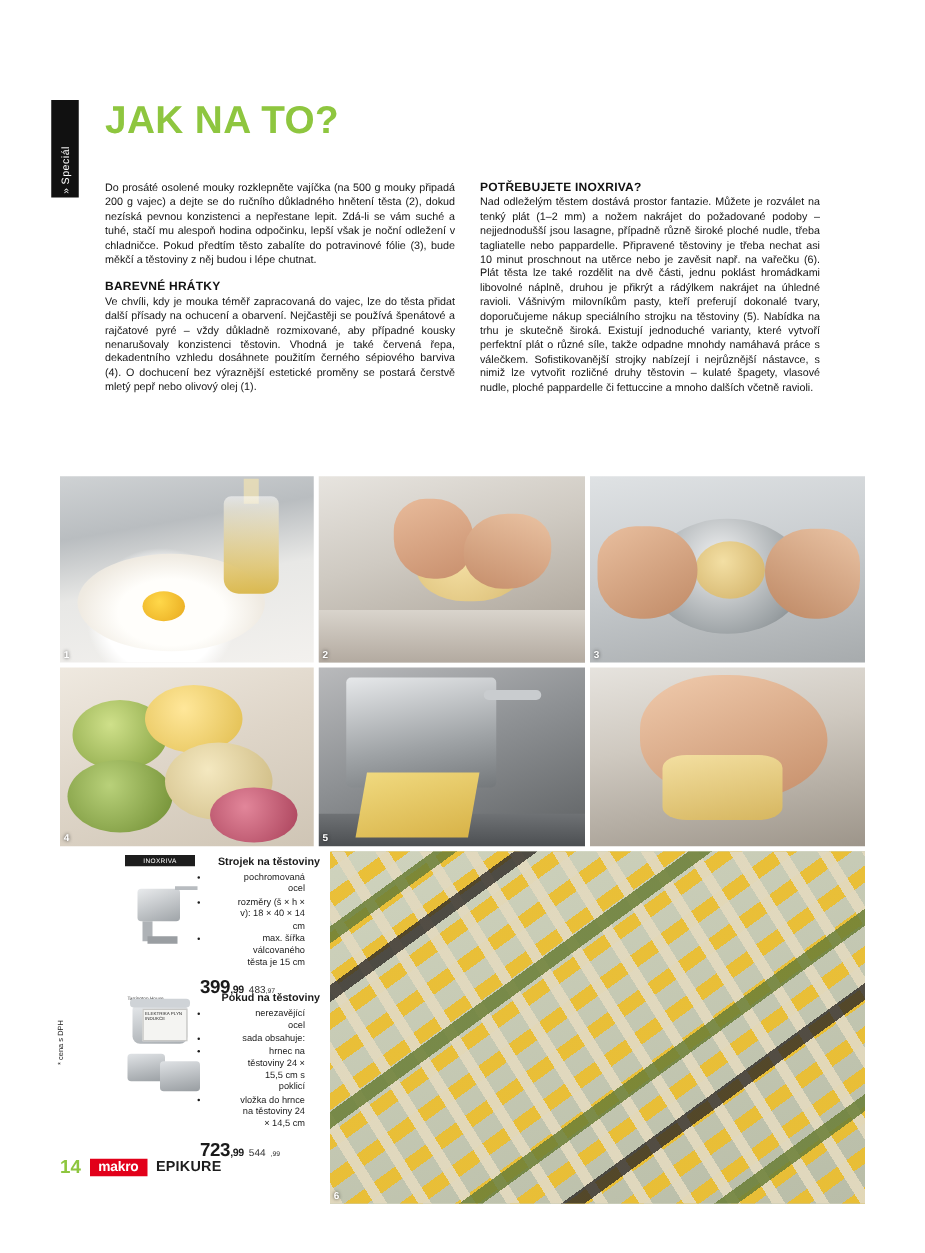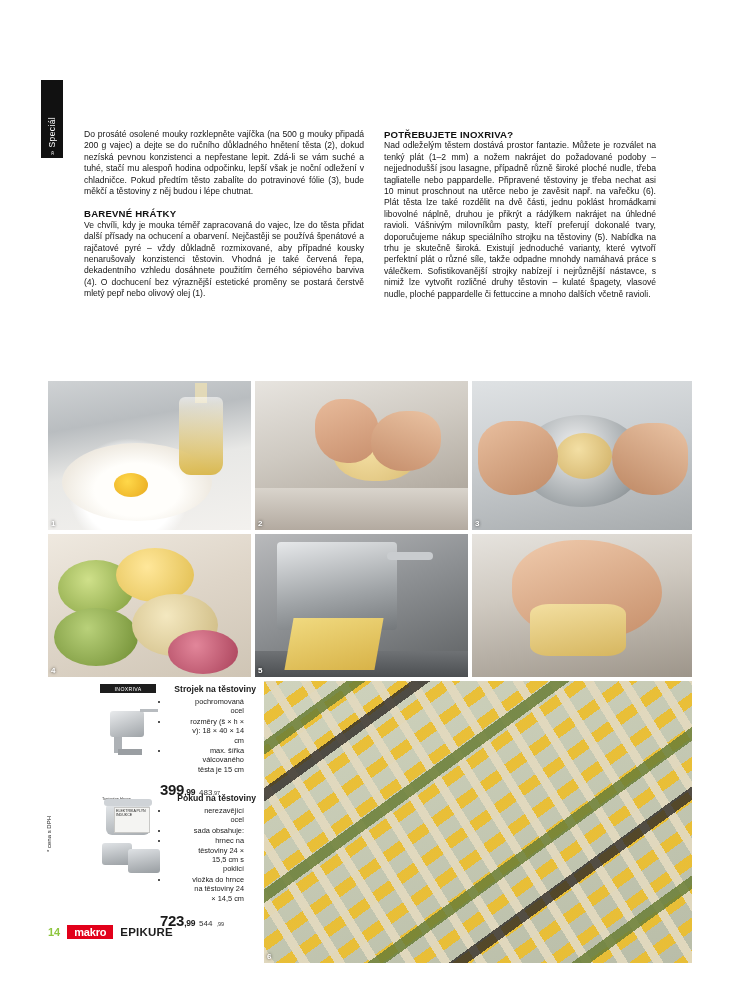--- a/index.html
+++ b/index.html
@@ -29,21 +29,21 @@
   .side-tab .arrows{font-size:8px;letter-spacing:-1px;}
 
   
   .headline{
     position:absolute;left:84px;top:78px;
     font-size:31px;font-weight:bold;color:#8ec63f;
     letter-spacing:.3px;
   }
 
   
-  .col{position:absolute;font-size:8.6px;line-height:11.4px;text-align:justify;color:#151515;}
+  .col{position:absolute;font-size:8.6px;line-height:11.4px;text-align:justify;color:#151515;margin-top:16px;}
   .col p{margin:0 0 0 0;}
   .col-left{left:84px;top:129px;width:280px;}
   .col-right{left:384px;top:129px;width:272px;}
   .subhead{
     font-size:9.6px;font-weight:bold;letter-spacing:.2px;margin:0 0 5px 0;color:#111;
   }
   .gap{height:11px;}
 
   
   .ph{position:absolute;overflow:hidden;}
@@ -191,36 +191,37 @@
 
   .sidenote{
     position:absolute;left:46px;top:852px;width:12px;
     font-size:6px;color:#222;
     transform:rotate(-90deg);transform-origin:left top;
     white-space:nowrap;
   }
 
   
   .footer{position:absolute;left:48px;top:925px;display:flex;align-items:center;gap:7px;}
-  .pagenum{font-size:11px;color:#8ec63f;font-weight:bold;}
+  .pagenum{font-size:15px;color:#8ec63f;font-weight:bold;}
   .makro{background:#e2001a;color:#fff;font-size:11px;font-weight:bold;padding:1px 7px;letter-spacing:-.2px;}
   .epikure{font-size:11.5px;font-weight:bold;color:#1d1d1d;letter-spacing:.2px;}
 </style>
 </head>
 <body>
 
 <div class="page">
 
   <div class="side-tab">
     <div class="vtext">
       <span class="arrows">»</span>
       <span>Speciál</span>
     </div>
   </div>
 
+  <div class="headline">JAK NA TO?</div>
 
   <div class="col col-left">
     <p>Do prosáté osolené mouky rozklepněte vajíčka (na 500 g mouky připadá 200 g vajec) a dejte se do ručního důkladného hnětení těsta (2), dokud nezíská pevnou konzistenci a nepřestane lepit. Zdá-li se vám suché a tuhé, stačí mu alespoň hodina odpočinku, lepší však je noční odležení v chladničce. Pokud předtím těsto zabalíte do potravinové fólie (3), bude měkčí a těstoviny z něj budou i lépe chutnat.</p>
     <div class="gap"></div>
     <p class="subhead">BAREVNÉ HRÁTKY</p>
     <p>Ve chvíli, kdy je mouka téměř zapracovaná do vajec, lze do těsta přidat další přísady na ochucení a obarvení. Nejčastěji se používá špenátové a rajčatové pyré – vždy důkladně rozmixované, aby případné kousky nenarušovaly konzistenci těstovin. Vhodná je také červená řepa, dekadentního vzhledu dosáhnete použitím černého sépiového barviva (4). O dochucení bez výraznější estetické proměny se postará čerstvě mletý pepř nebo olivový olej (1).</p>
   </div>
 
   <div class="col col-right">
     <p class="subhead">POTŘEBUJETE INOXRIVA?</p>

